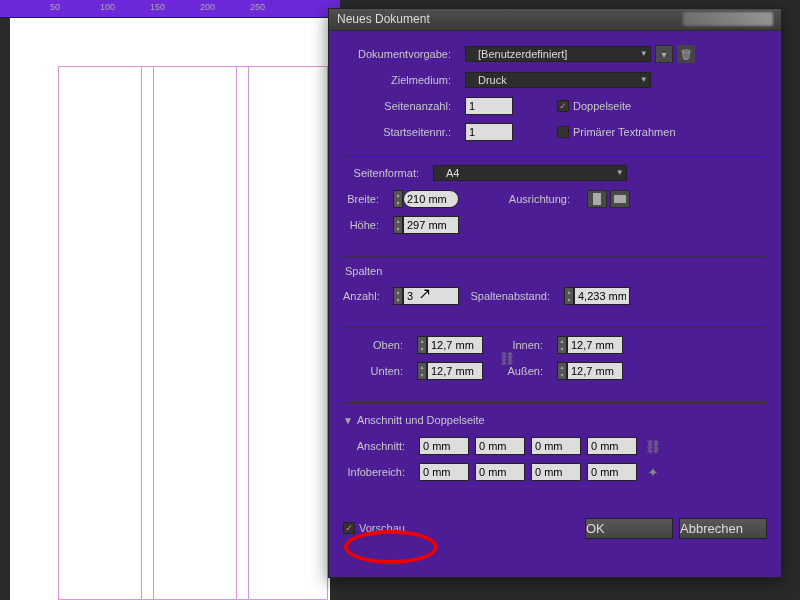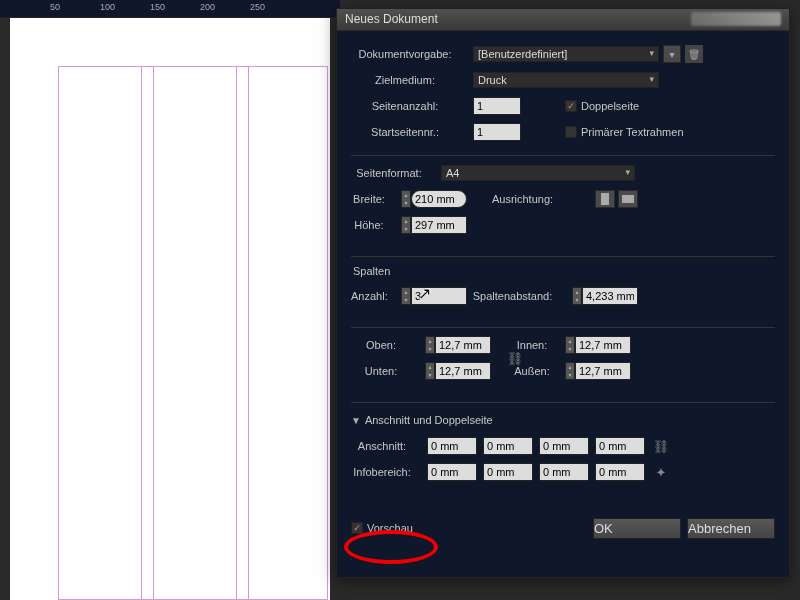--- a/index.html
+++ b/index.html
@@ -1,34 +1,34 @@
 <!DOCTYPE html>
 <html><head>
   <meta charset="utf-8">
   <style>
     * { box-sizing: border-box; margin: 0; padding: 0; font-family: Arial, sans-serif; }
     body { background: #2a2a2a; width: 800px; height: 600px; overflow: hidden; position: relative; }
     
-    .ruler-top { position: absolute; top: 0; left: 0; width: 340px; height: 18px; background: #0f172a; border-bottom: 1px solid #222; }
+    .ruler-top { position: absolute; top: 0; left: 0; width: 340px; height: 18px; background: #6d28d9; border-bottom: 1px solid #222; }
     .ruler-mark { position: absolute; top: 2px; color: #aaa; font-size: 9px; }
     
     .canvas { position: absolute; top: 18px; left: 10px; width: 320px; height: 582px; background: #fff; }
     .page { position: absolute; top: 48px; left: 18px; width: 300px; height: 534px; background: #fff; }
     .margin-box { position: absolute; border: 1px solid #d896d8; }
     .col-guide { position: absolute; top: 0; bottom: 0; width: 1px; background: #d896d8; }
     
-    .dialog { position: absolute; top: 8px; left: 336px; width: 454px; height: 570px; background: #0f172a; border: 1px solid #222; box-shadow: 0 4px 16px rgba(0,0,0,0.5); }
+    .dialog { position: absolute; top: 8px; left: 328px; width: 454px; height: 570px; background: #4c1d95; border: 1px solid #222; box-shadow: 0 4px 16px rgba(0,0,0,0.5); }
     .titlebar { height: 22px; background: linear-gradient(#505050,#3a3a3a); border-bottom: 1px solid #2a2a2a; padding: 3px 8px; color: #ddd; font-size: 12px; position: relative; }
     .titlebar-blur { position: absolute; right: 8px; top: 3px; width: 90px; height: 14px; background: linear-gradient(90deg, rgba(200,200,200,0.3), rgba(200,200,200,0.6)); border-radius: 2px; filter: blur(1px); }
     
     .body { padding: 10px 14px; color: #c8c8c8; font-size: 11px; }
     .row { display: flex; align-items: center; min-height: 26px; }
-    .lbl { text-align: center; padding-right: 14px; flex-shrink: 0; color: #c8c8c8; }
-    
-    .select { background: #2d2d2d; border: 1px solid #222; color: #ddd; font-size: 11px; padding: 1px 4px; position: relative; }
+    .lbl { text-align: right; padding-right: 14px; flex-shrink: 0; color: #c8c8c8; }
+    
+    .select { background: #2d2d2d; border: 1px solid #222; color: #ddd; font-size: 11px; padding: 1px 12px; position: relative; }
     .select::after { content: "▾"; position: absolute; right: 4px; top: 1px; font-size: 9px; color: #aaa; }
     
     .num-input { display: flex; align-items: center; }
     .spinner { width: 10px; height: 18px; background: #555; border: 1px solid #222; display: flex; flex-direction: column; }
     .spin-up, .spin-down { flex: 1; font-size: 6px; text-align: center; line-height: 8px; color: #aaa; cursor: pointer; }
     .input { background: #ddd; border: 1px solid #222; color: #000; font-size: 11px; padding: 1px 3px; height: 18px; }
     
     .checkbox { width: 12px; height: 12px; background: #333; border: 1px solid #222; display: inline-flex; align-items: center; justify-content: center; font-size: 9px; color: #d88; margin-right: 4px; }
     .checkbox.checked::before { content: "✓"; }
     

